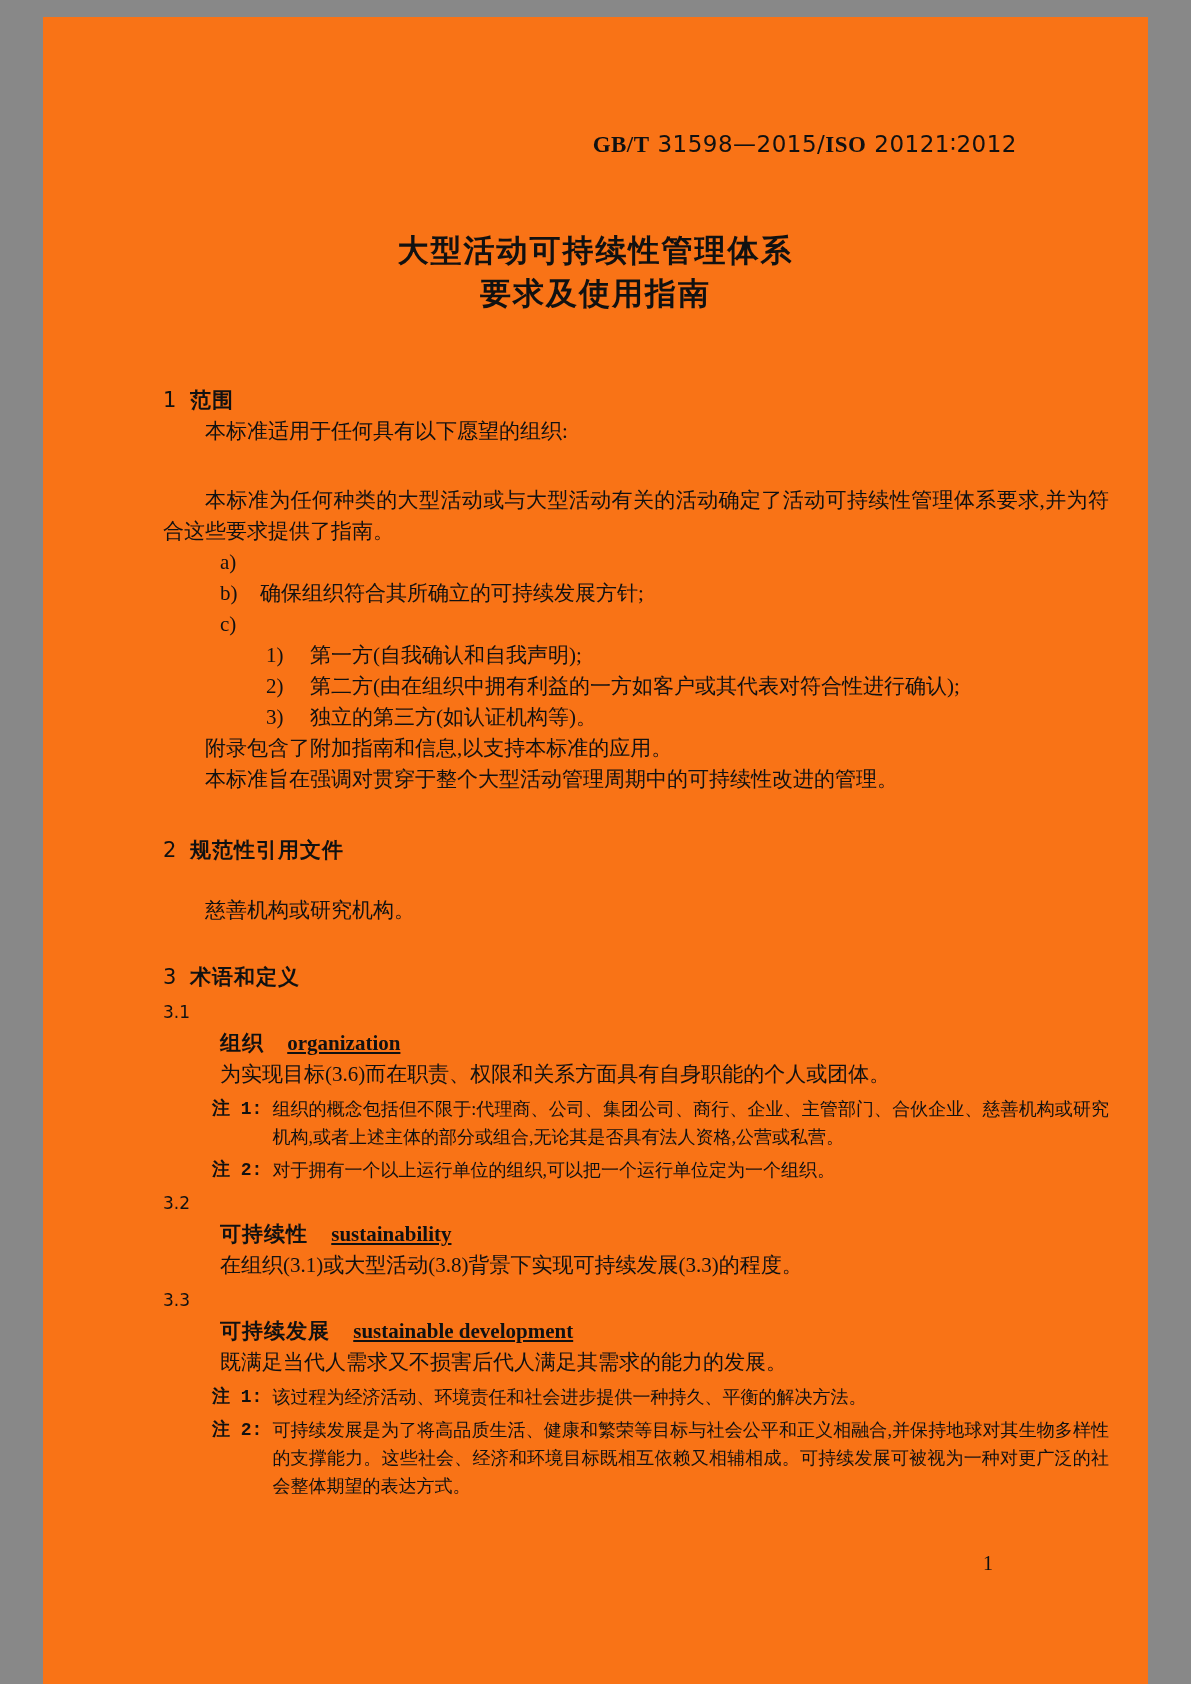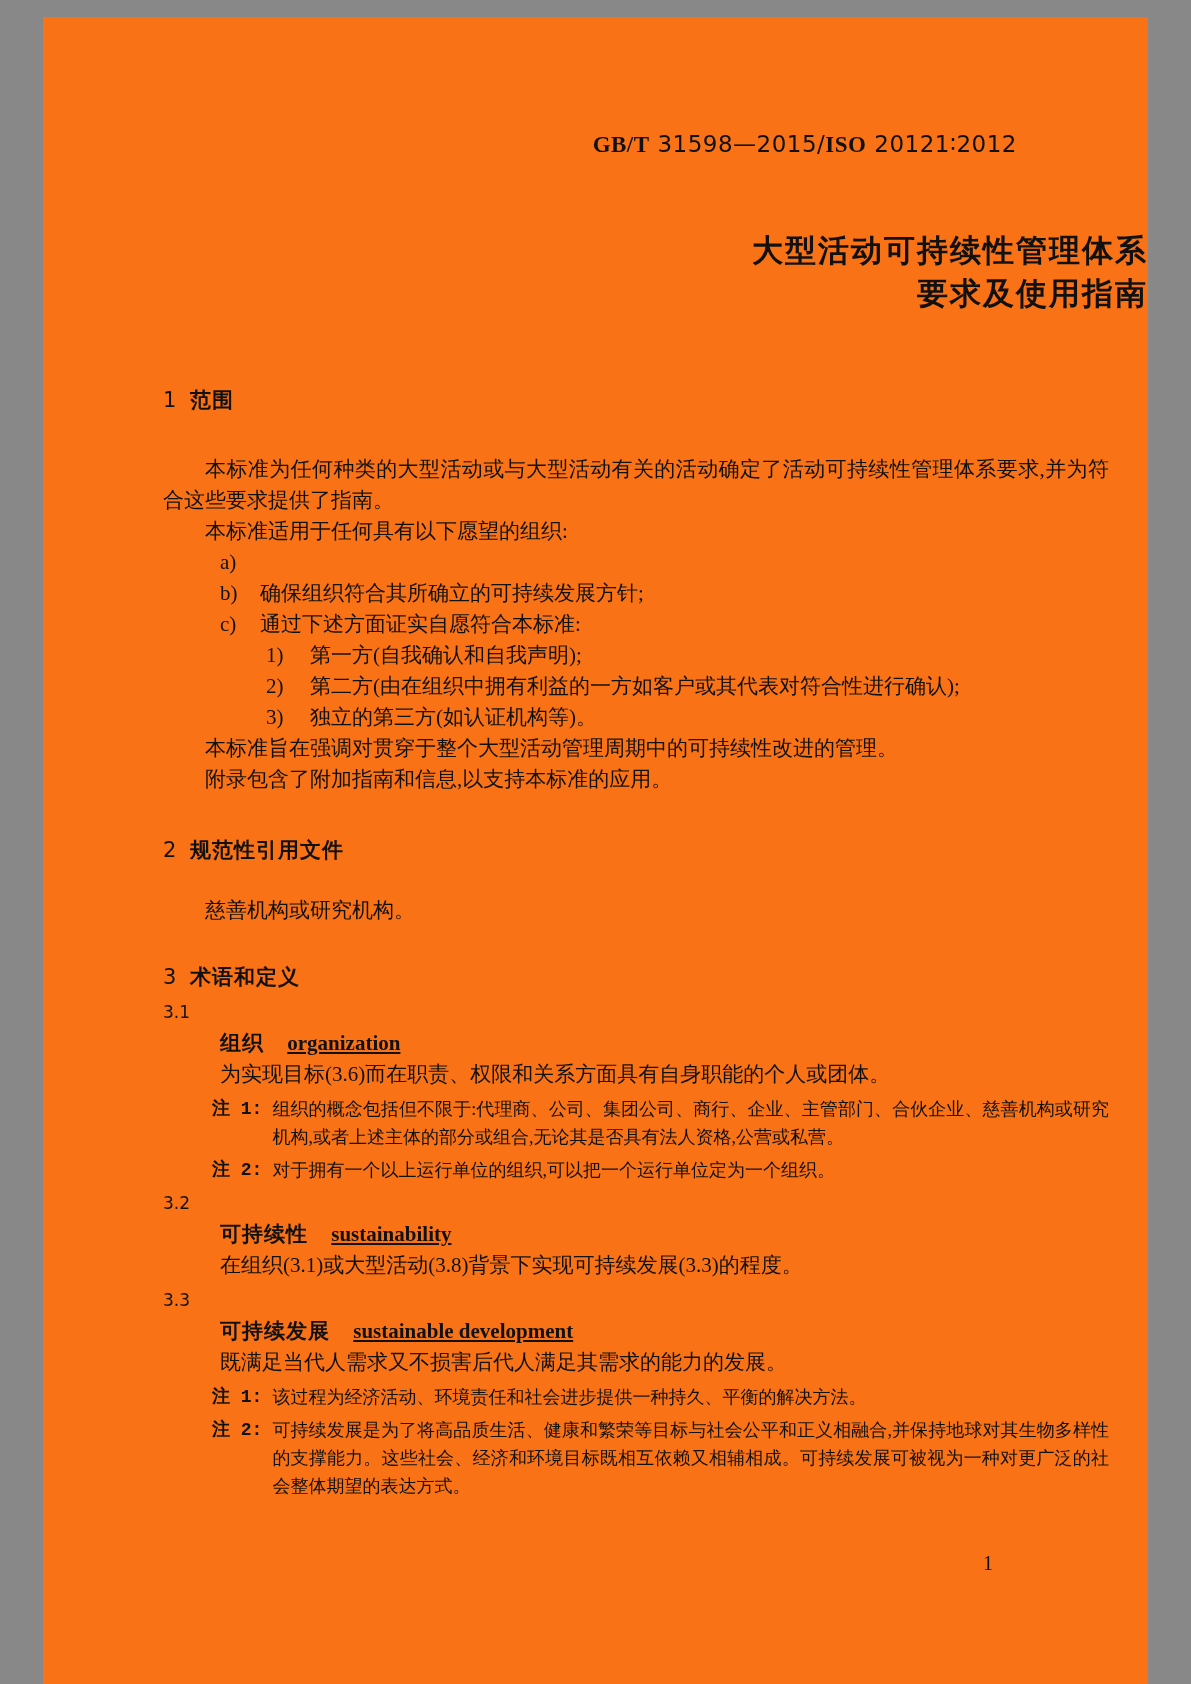--- a/index.html
+++ b/index.html
@@ -16,21 +16,21 @@
   .doc-header {
     position:absolute; top:112px; right:131px;
     font-size:23px; line-height:30px; white-space:nowrap;
     letter-spacing:0.5px;
   }
   .hdr-bold { font-family:"Liberation Serif","DejaVu Serif",serif; font-weight:bold; }
   .hdr-num  { font-family:"DejaVu Sans","Liberation Sans",sans-serif; font-weight:normal; }
   
   .doc-title {
     position:absolute; top:212px; left:0; right:0;
-    text-align:right;
+    text-align:center;
     font-family:"DejaVu Sans","Liberation Sans",sans-serif;
     font-weight:bold; font-size:31px; line-height:43px;
     letter-spacing:2px;
   }
   
   .content {
     position:absolute; top:368px; left:120px; width:946px;
     font-size:21px; line-height:31px;
   }
   .sec-heading {
@@ -94,50 +94,49 @@
     <div>要求及使用指南</div>
   </div>
 
   <div class="content">
 
     <div class="sec-heading">
       <span class="sec-num">1</span>
       <span>范围</span>
     </div>
 
+    <p class="para">本标准适用于任何具有以下愿望的组织:</p>
     <p class="para mt38">本标准为任何种类的大型活动或与大型活动有关的活动确定了活动可持续性管理体系要求,并为符合这些要求提供了指南。</p>
-    <p class="para">本标准适用于任何具有以下愿望的组织:</p>
 
     <div class="li">
       <span class="li-label">a)</span>
     </div>
     <div class="li">
       <span class="li-label">b)</span>
       <span>确保组织符合其所确立的可持续发展方针;</span>
     </div>
     <div class="li">
       <span class="li-label">c)</span>
-      <span>通过下述方面证实自愿符合本标准:</span>
     </div>
 
     <div class="li2">
       <span class="li2-label">1)</span>
       <span>第一方(自我确认和自我声明);</span>
     </div>
     <div class="li2">
       <span class="li2-label">2)</span>
       <span>第二方(由在组织中拥有利益的一方如客户或其代表对符合性进行确认);</span>
     </div>
     <div class="li2">
       <span class="li2-label">3)</span>
       <span>独立的第三方(如认证机构等)。</span>
     </div>
 
+    <p class="para">附录包含了附加指南和信息,以支持本标准的应用。</p>
     <p class="para">本标准旨在强调对贯穿于整个大型活动管理周期中的可持续性改进的管理。</p>
-    <p class="para">附录包含了附加指南和信息,以支持本标准的应用。</p>
 
     <div class="sec-heading mt40">
       <span class="sec-num">2</span>
       <span>规范性引用文件</span>
     </div>
     <p class="para mt29">慈善机构或研究机构。</p>
 
     <div class="sec-heading mt36">
       <span class="sec-num">3</span>
       <span>术语和定义</span>

